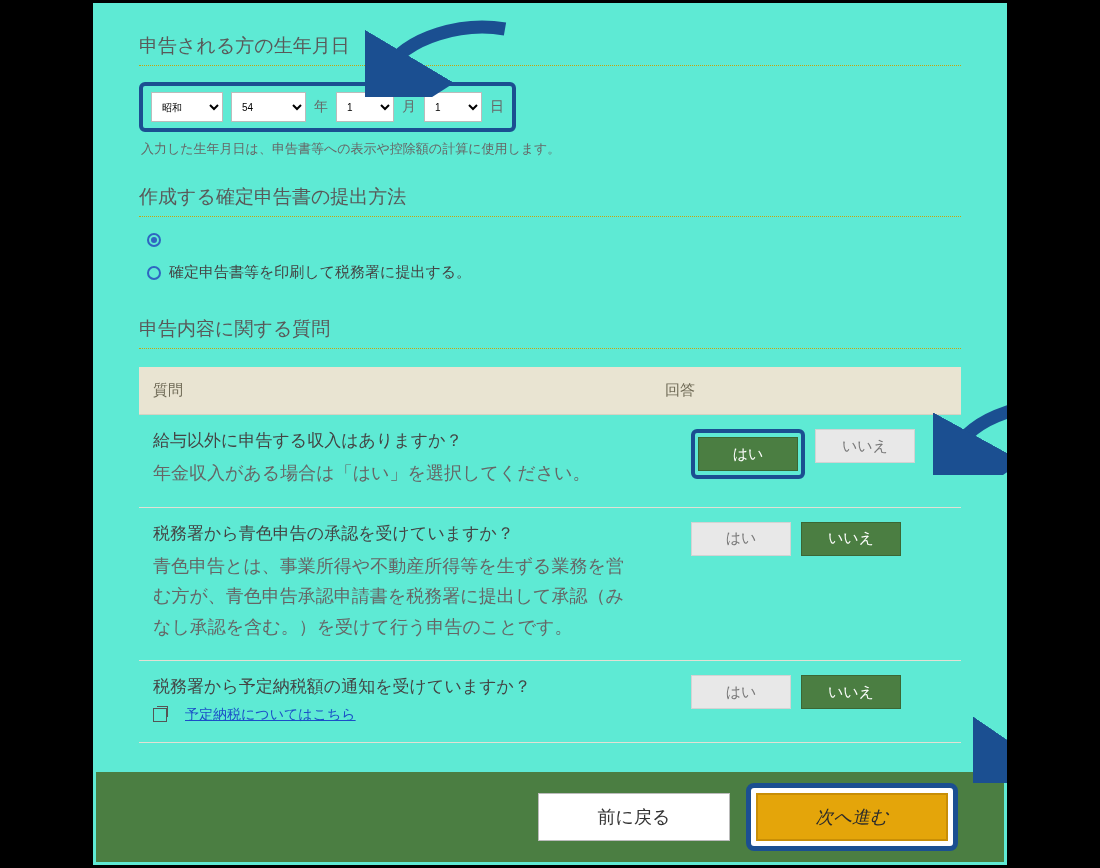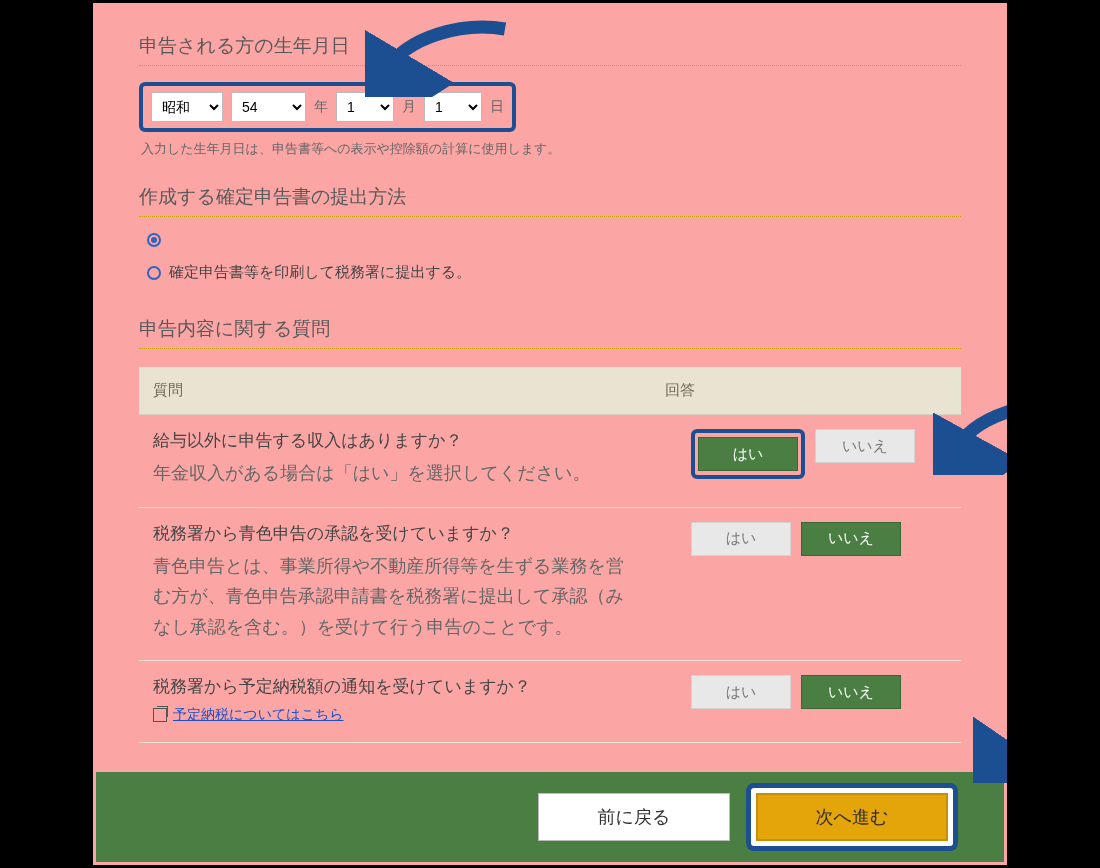--- a/index.html
+++ b/index.html
@@ -1,52 +1,52 @@
 <!DOCTYPE html>
 <html><head>
 <meta charset="utf-8">
 <style>
   * { box-sizing: border-box; }
   html,body { margin:0; padding:0; font-family: "Hiragino Kaku Gothic ProN","Yu Gothic","Meiryo",sans-serif; background:#000; }
-  .frame { width:920px; height:868px; margin:0 auto; background:#fca5a5; border:3px solid #000; position:relative; overflow:hidden; }
+  .frame { width:920px; height:868px; margin:0 auto; background:#5eead4; border:3px solid #000; position:relative; overflow:hidden; }
   .content { padding:20px 46px 0 46px; }
   .section-title { color:#595959; font-size:19px; font-weight:400; margin:10px 0 6px 0; }
   .dotted { border-bottom:1.5px dotted #c9a50a; height:1px; margin:0 0 16px 0; }
   .dob-row { display:flex; align-items:center; gap:10px; }
   .dob-highlight { border:4px solid #1b4f91; border-radius:6px; padding:6px 8px; display:inline-flex; align-items:center; gap:8px; }
-  .sel { border:1px solid #bbb; background:#fff; color:#000; padding:5px 6px; font-size:14px; height:30px; }
+  .sel { border:1px solid #bbb; background:#fff; color:#000; padding:5px 6px; font-size:10px; height:30px; }
   .sel.era   { width:72px; }
   .sel.year  { width:75px; }
   .sel.month { width:58px; }
   .sel.day   { width:58px; }
   .unit { font-size:14px; color:#666; }
   .note { color:#666; font-size:13px; margin:8px 2px 26px 2px; }
   .radio-row { display:flex; align-items:center; gap:8px; font-size:15px; color:#444; margin:8px 0 16px 8px; }
   .radio { appearance:none; width:14px;height:14px;border:2px solid #2f65c1;border-radius:50%;display:inline-block;position:relative;}
   .radio.checked::after{content:"";position:absolute;inset:2px;border-radius:50%;background:#2f65c1;}
   .qtable { width:100%; border-collapse:collapse; margin-top:18px;font-family:Liberation Serif, serif; }
   .qtable .hdr td { background:#e9e4d2; color:#6f6a56; font-size:15px; padding:14px 14px; border-bottom:1px solid #d6d2c2; }
   .qtable .cell { padding:14px 14px 18px 14px; border-bottom:1px solid #e3e0d4; vertical-align:top; }
   .qtext-main { color:#444; font-size:17px; }
   .qtext-sub  { color:#666; font-size:18px; line-height:1.7; margin-top:6px; }
   .ans-cell { width:310px; text-align:left; }
   .yn { display:flex; gap:10px;padding-left:26px; }
   .btn { width:100px; height:34px; display:flex; align-items:center; justify-content:center; font-size:15px; cursor:pointer; user-select:none; }
   .btn.sel   { background:#4b7e42; color:#fff; border:1px solid #3b6734; }
   .btn.unsel { background:#e8e8e8; color:#777; border:1px solid #d3d3d3; }
   .yn-highlight { border:4px solid #1b4f91; border-radius:6px; padding:4px 3px; display:inline-flex; }
-  .linkrow { display:flex; align-items:center; gap:6px; margin-top:8px; }
+  .linkrow { display:flex; align-items:center; gap:18px; margin-top:8px; }
   .linkicon { width:14px;height:14px;border:1.5px solid #555;position:relative;}
   .linkicon::after{content:"";position:absolute;left:3px;top:-3px;width:10px;height:10px;border-top:1.5px solid #555;border-right:1.5px solid #555;}
   .linktext { color:#1b4fc7; text-decoration:underline; font-size:14px; }
   .footbar { position:absolute; left:3px; right:3px; bottom:3px; height:90px; background:#4b7e42; display:flex; align-items:center; justify-content:flex-end; gap:16px; padding-right:46px; }
   .footbtn { width:192px; height:48px; display:flex; align-items:center; justify-content:center; font-size:18px; cursor:pointer; }
   .footbtn.back { background:#fff; color:#333; border:1px solid #bbb; }
   .footbtn.next { background:#e4a50a; color:#2b2b2b; border:2px solid #c88e06; font-weight:500; }
-  .foot-highlight { border:5px solid #1b4f91; border-radius:8px; padding:5px 5px; background:#fff; }
+  .foot-highlight { border:5px solid #1b4f91; border-radius:8px; padding:5px 5px; background:#fff;font-style:italic; }
   
   .arrow { position:absolute; pointer-events:none; }
 </style>
 </head>
 <body>
 
 <div class="frame">
   <div class="content">
 
     <div class="section-title">申告される方の生年月日</div>

